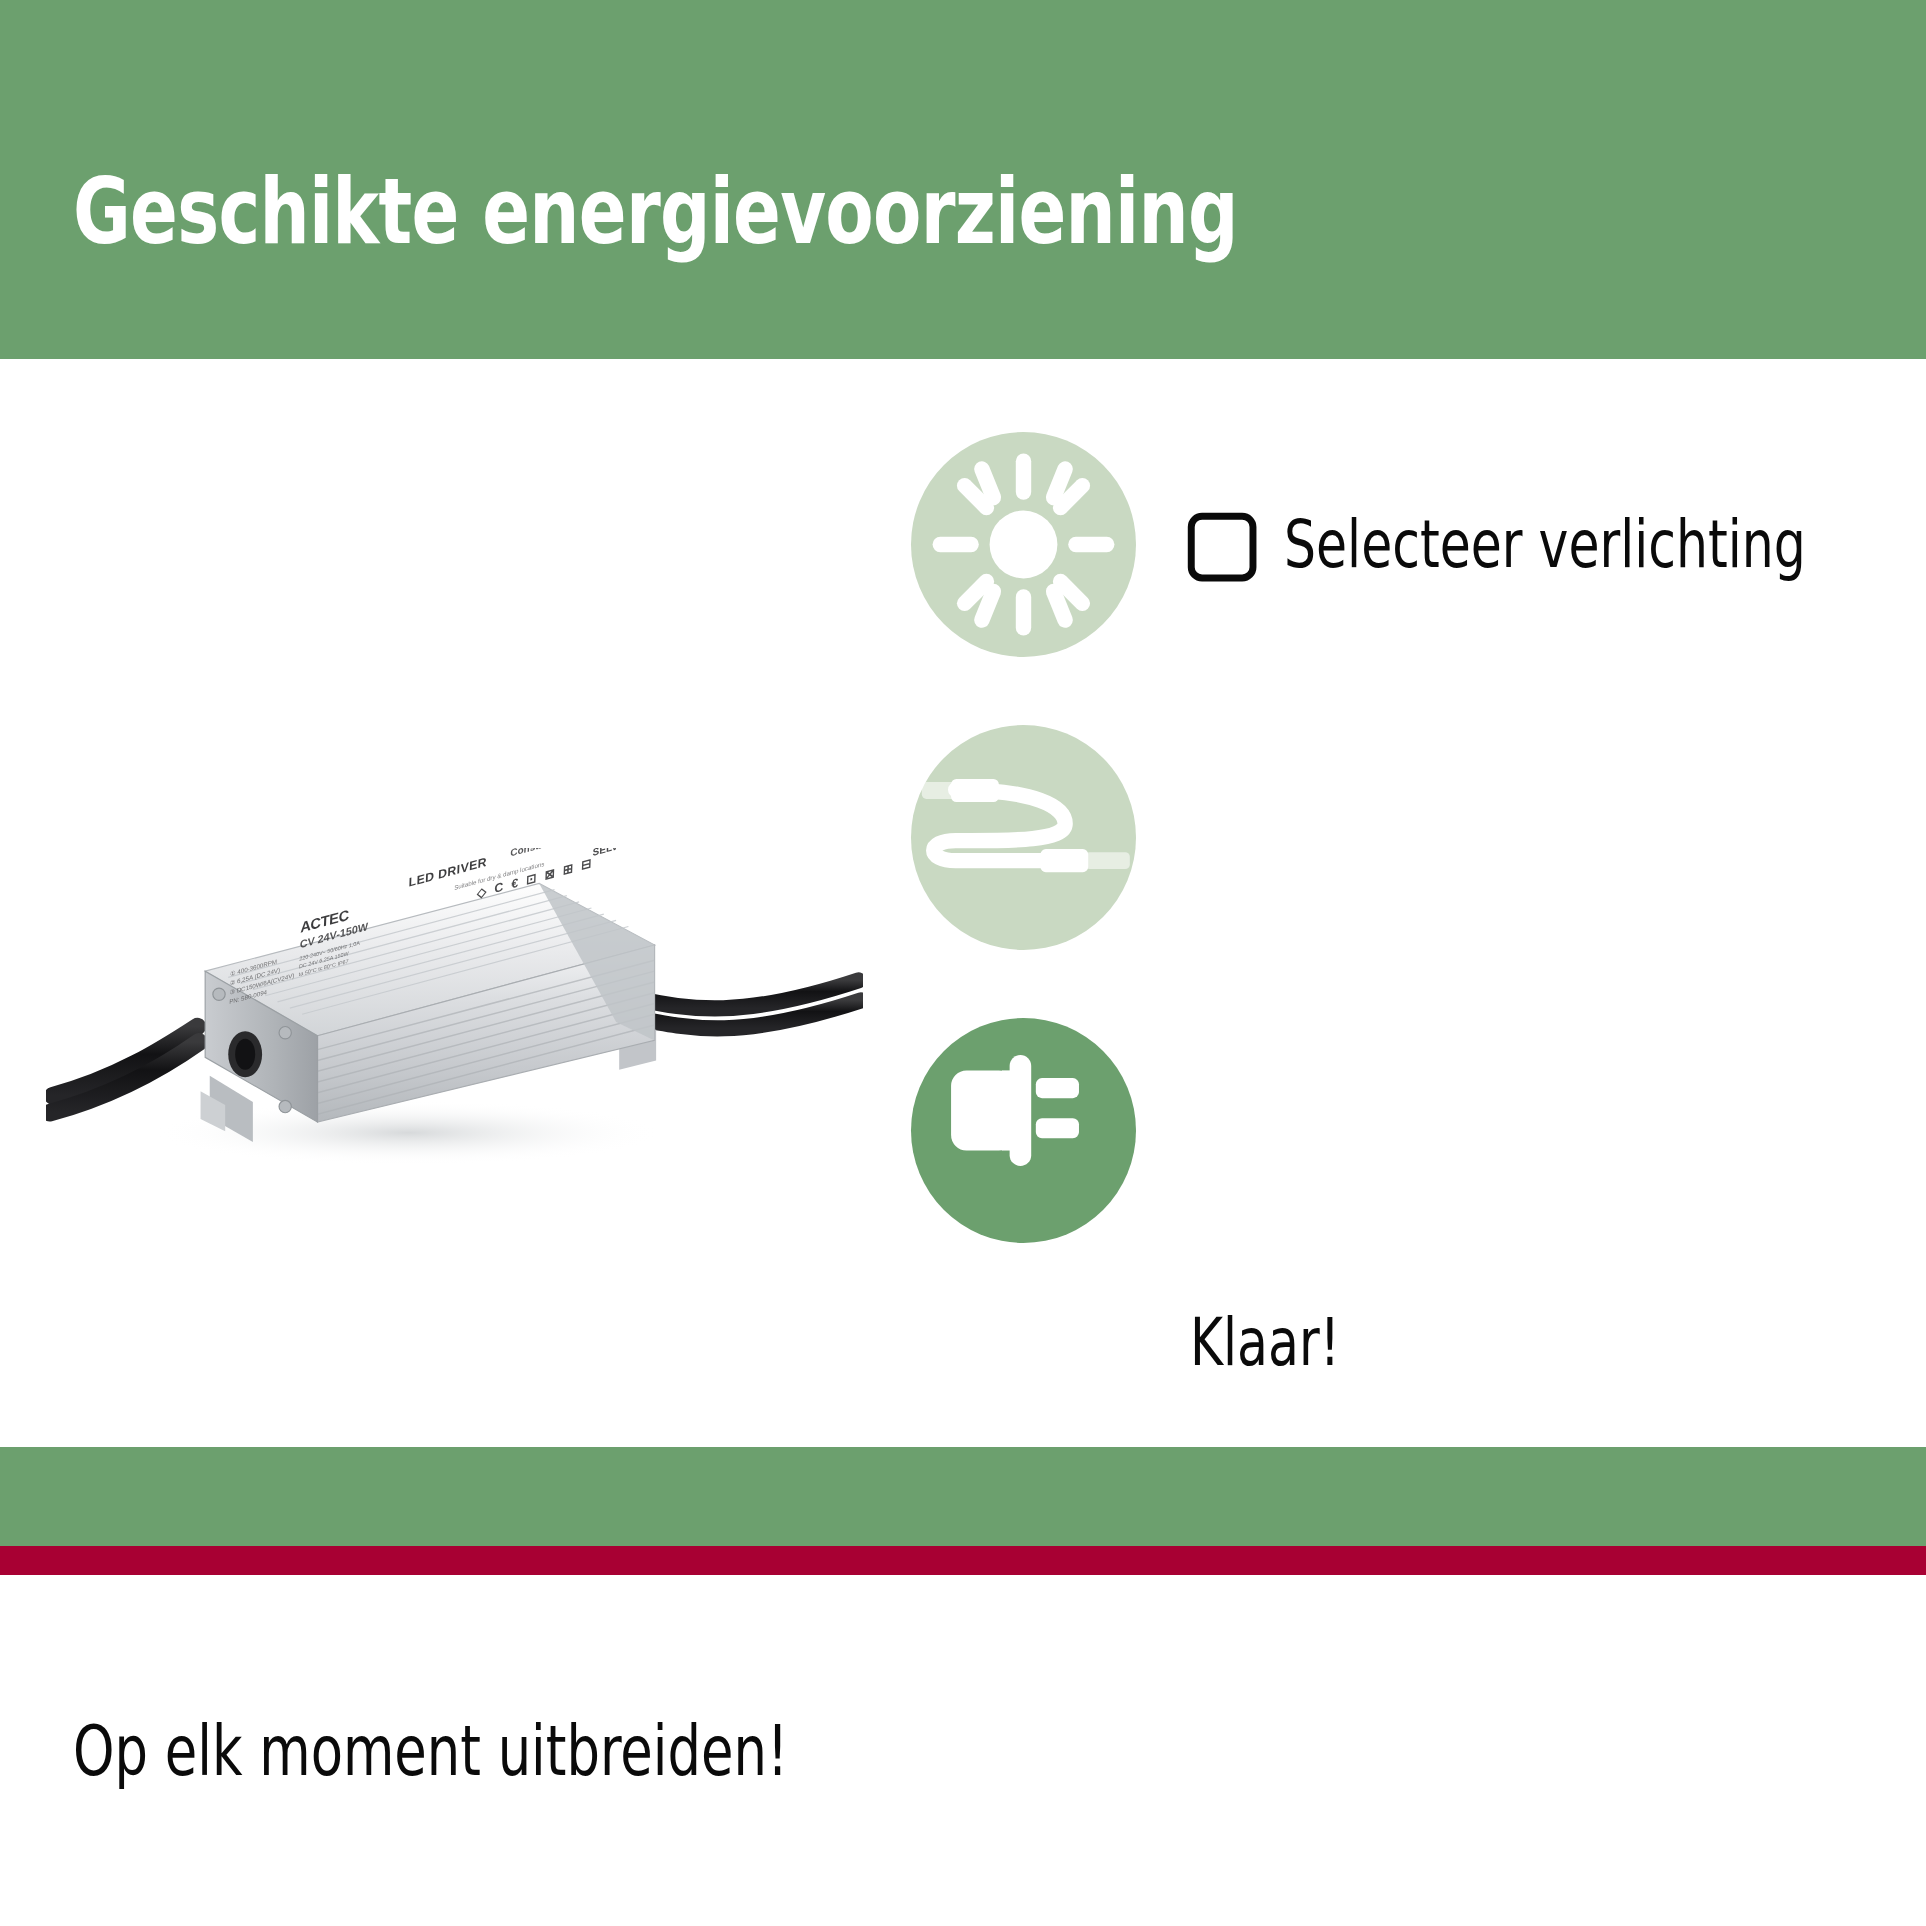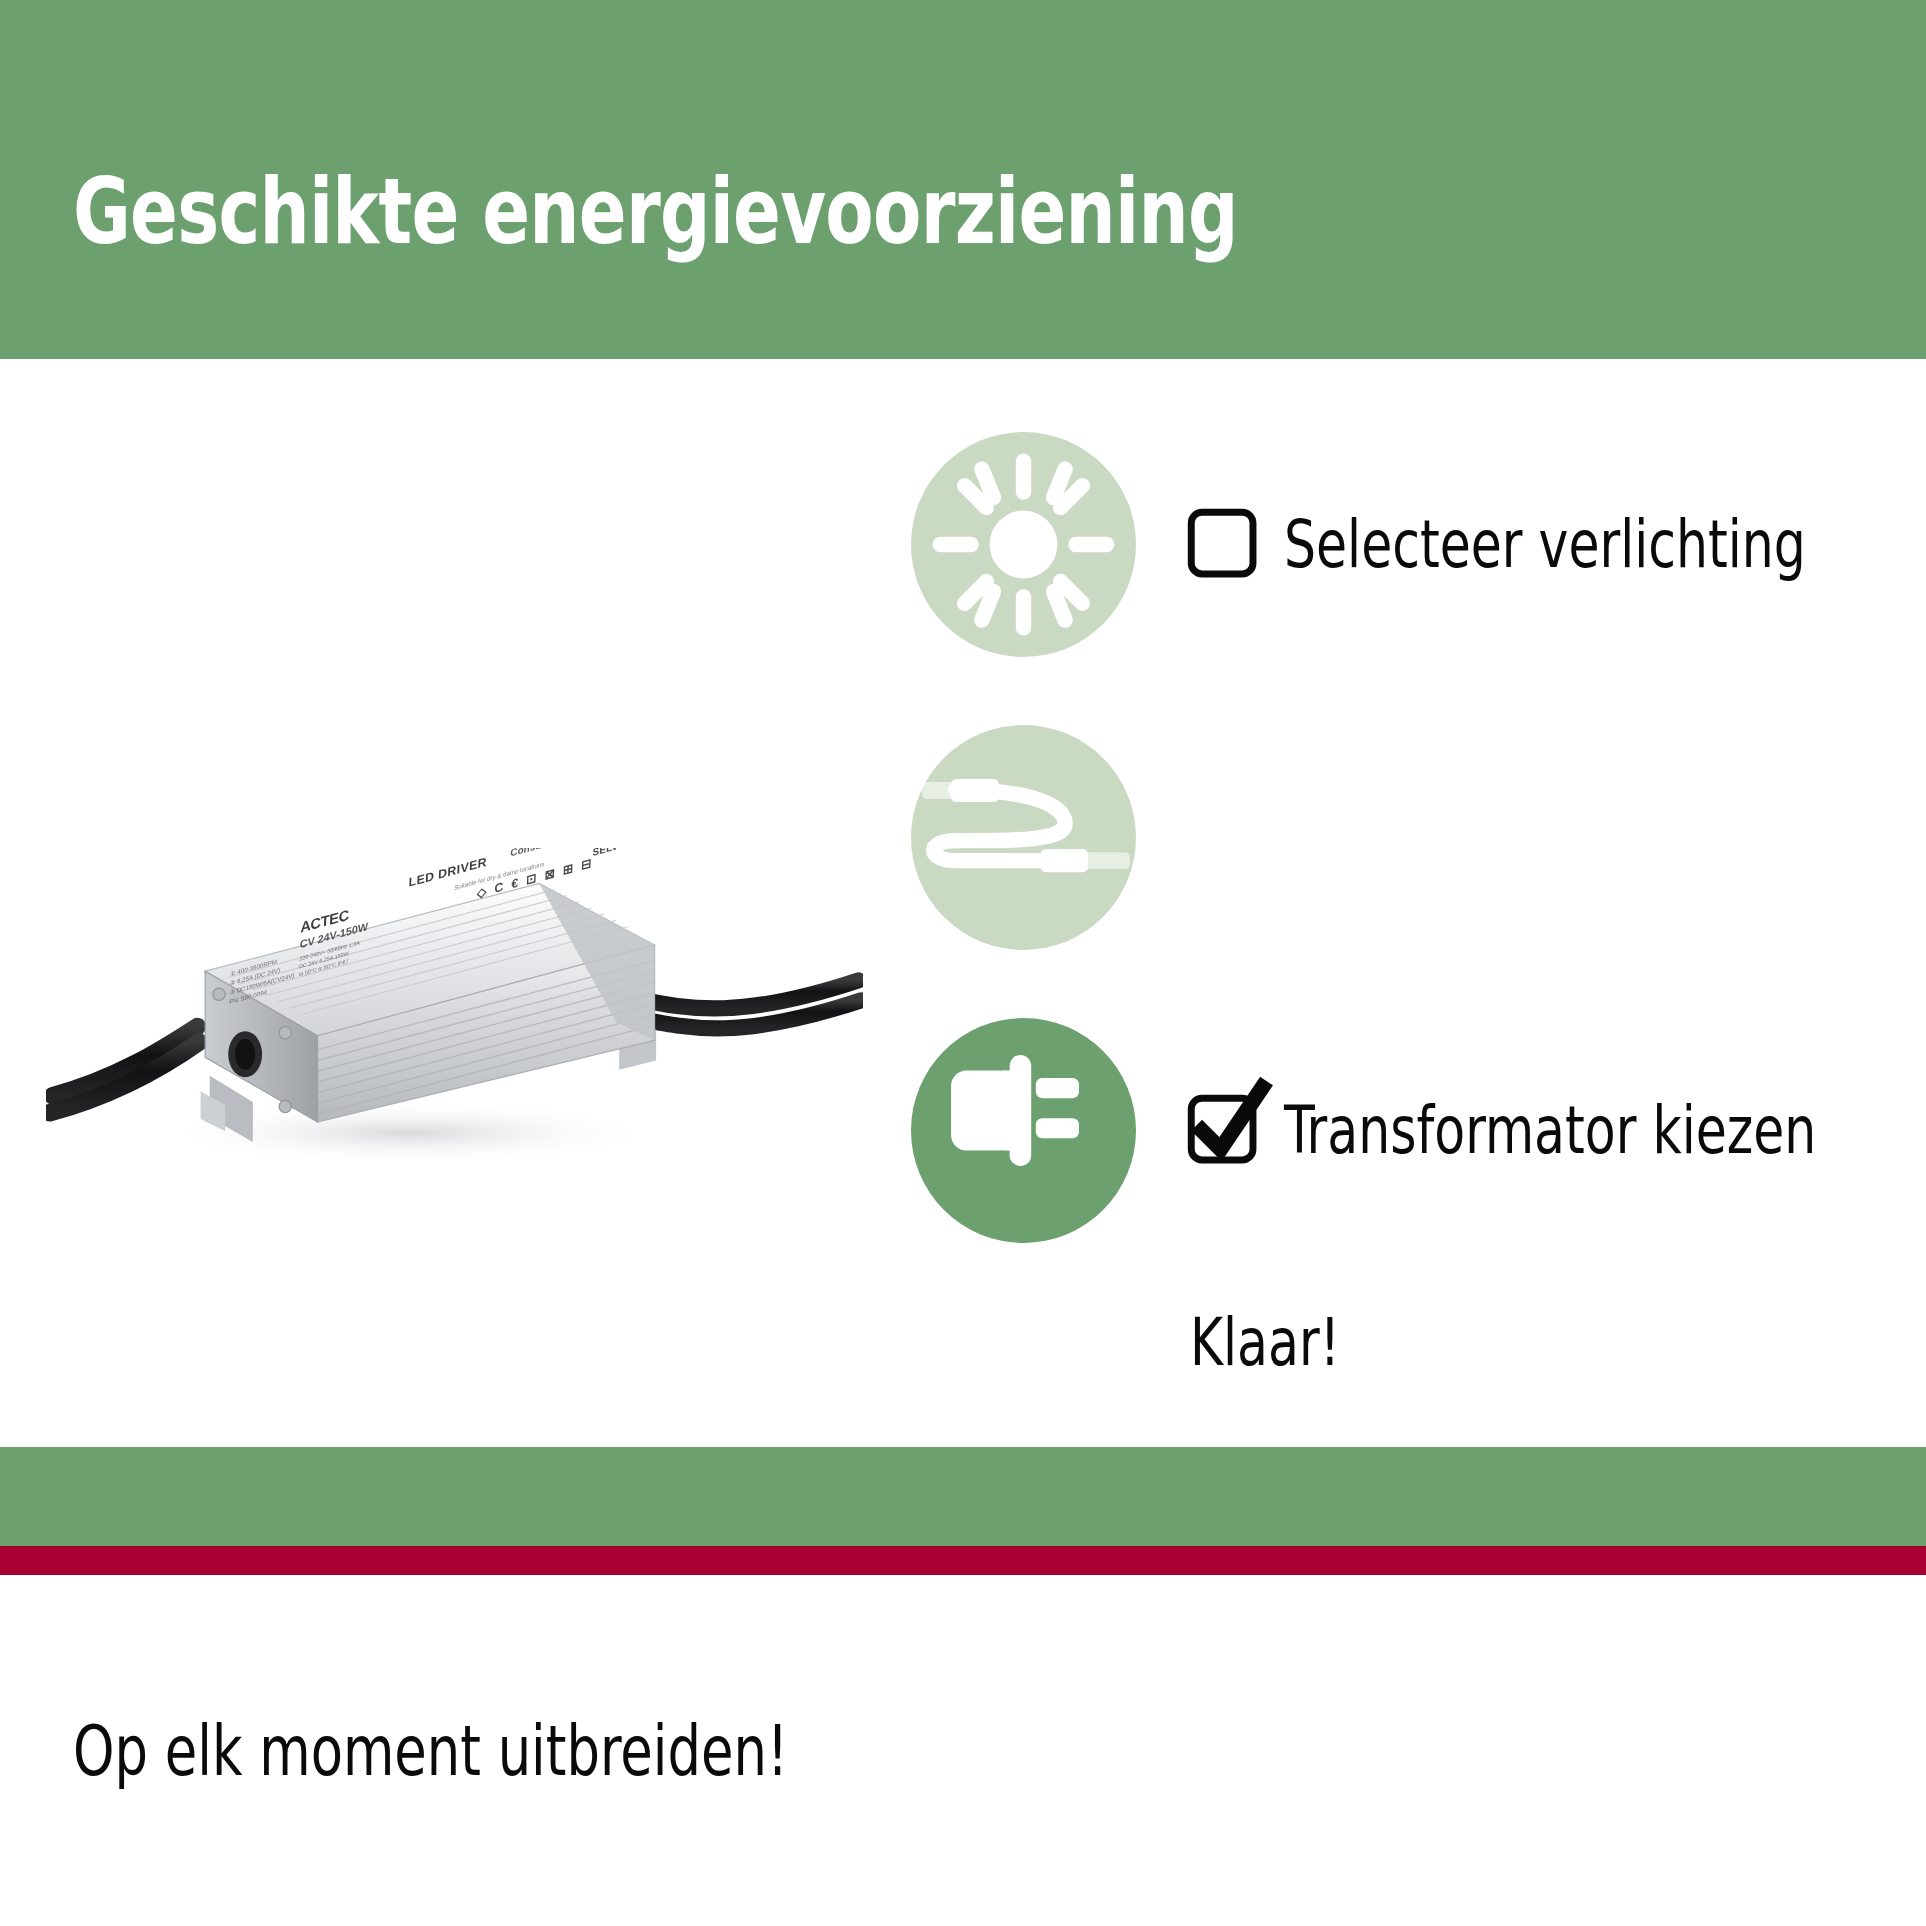--- a/index.html
+++ b/index.html
@@ -76,21 +76,21 @@
     width: 225px;
     height: 225px;
     overflow: visible;
   }
   .row-right {
     position: absolute;
     left: 280px;
     top: 50%;
     transform: translateY(-50%);
     display: flex;
-    align-items: flex-start;
+    align-items: flex-end;
     white-space: nowrap;
   }
   .checkbox {
     position: relative;
     width: 62px;
     height: 62px;
     flex: 0 0 62px;
     margin-right: 31px;
     overflow: visible;
   }
@@ -312,29 +312,20 @@
   <div class="checklist-row">
     <div class="icon-badge solid">
       <svg viewBox="0 0 292 292" xmlns="http://www.w3.org/2000/svg">
         <rect x="52" y="68" width="82" height="104" rx="20" fill="#ffffff"></rect>
         <rect x="118" y="68" width="34" height="104" fill="#ffffff"></rect>
         <rect x="128" y="48" width="28" height="144" rx="14" fill="#ffffff"></rect>
         <rect x="162" y="78" width="56" height="26" rx="8" fill="#ffffff"></rect>
         <rect x="162" y="130" width="56" height="26" rx="8" fill="#ffffff"></rect>
       </svg>
     </div>
-    <div class="row-right">
-      <div class="checkbox">
-        <svg viewBox="0 0 140 140" xmlns="http://www.w3.org/2000/svg">
-          <rect x="12" y="34" width="80" height="80" rx="14" ry="14" fill="none" stroke="#0a0a0a" stroke-width="9"></rect>
-          <path d="M26 76 L 50 100 L 104 20" fill="none" stroke="#0a0a0a" stroke-width="20" stroke-linecap="square" stroke-linejoin="miter"></path>
-        </svg>
-      </div>
-      <span class="row-label">Transformator kiezen</span>
-    </div>
   </div>
 </div>
 
 <div id="done-text">Klaar!</div>
 
 <div id="footer-green"></div>
 <div id="footer-red"></div>
 <div id="footer-text">Op elk moment uitbreiden!</div>
 
 

